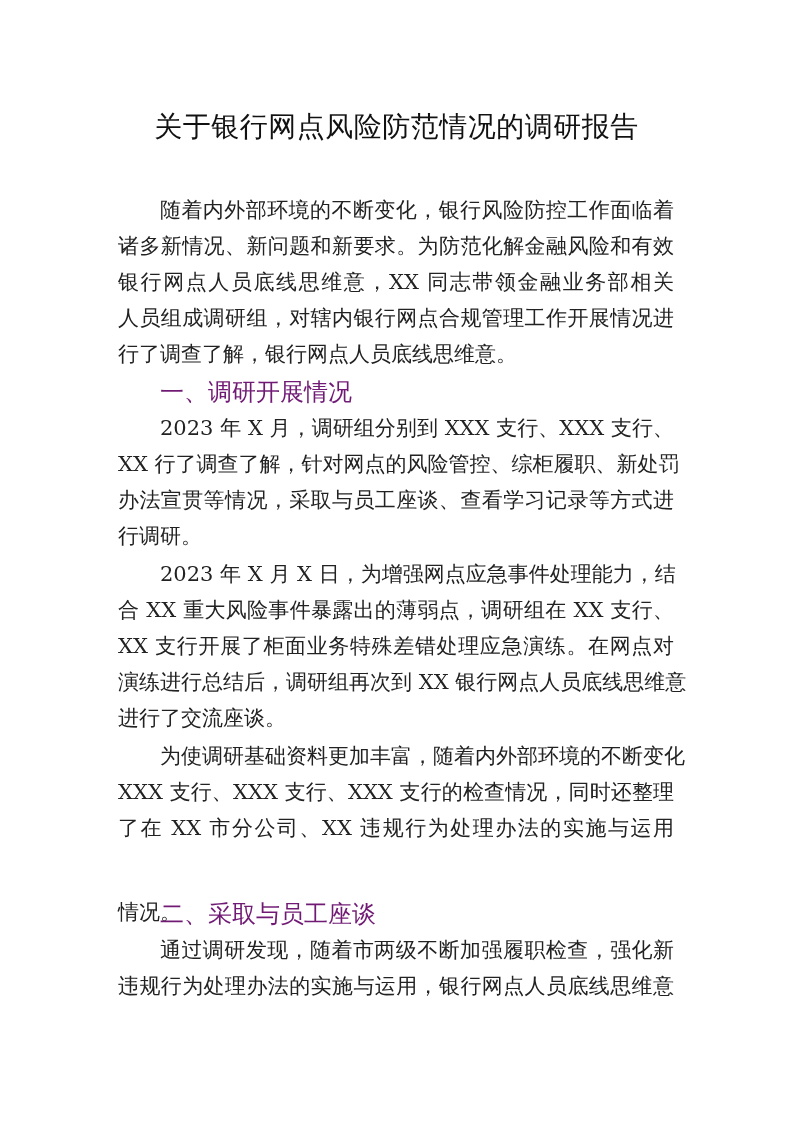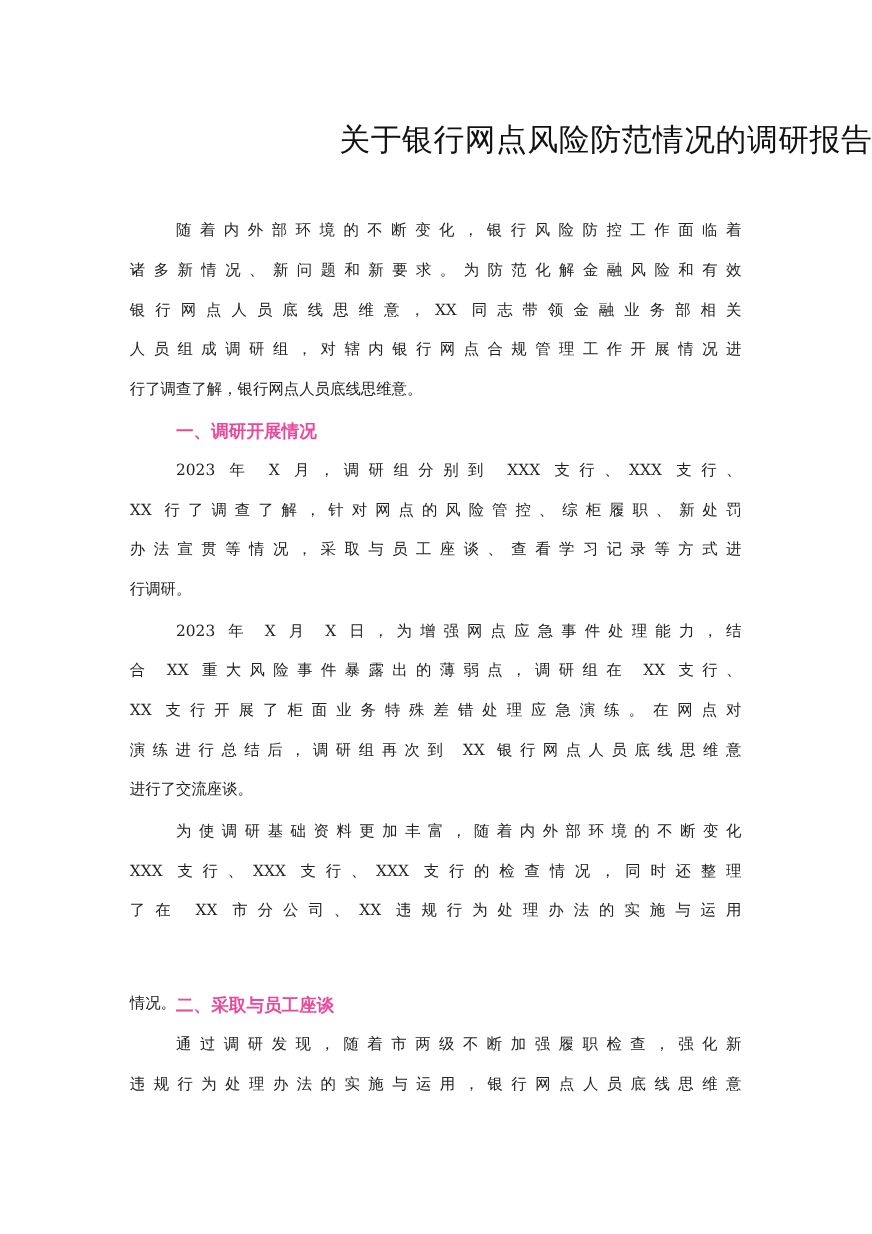--- a/index.html
+++ b/index.html
@@ -1,26 +1,26 @@
 <!DOCTYPE html>
 <html><head>
 <meta charset="utf-8">
 <style>
   html, body { margin:0; padding:0; background:#ffffff; }
   body { width:793px; height:1122px; position:relative; overflow:hidden;
          font-family:"DejaVu Serif","Liberation Serif",serif; color:#111; }
-  .title { position:absolute; top:108px; left:0; width:793px; text-align:right;
+  .title { position:absolute; top:108px; left:0; width:793px; text-align:center;
            font-size:28px; letter-spacing:0.5px; color:#111; }
-  .line { position:absolute; left:118px; width:556px; font-size:14px; height:36px;
+  .line { position:absolute; left:118px; width:556px; font-size:21px; height:36px;
           line-height:36px; white-space:nowrap; text-align:justify; text-align-last:justify;
           color:#222; }
   .line.last { text-align-last:left; }
   .indent { left:160px; width:514px; }
-  .heading { position:absolute; left:160px; font-size:16px; font-weight:bold; height:36px;
-             line-height:36px; font-family:"DejaVu Sans","Liberation Sans",sans-serif; color:#ec4899; }
+  .heading { position:absolute; left:160px; font-size:24px; font-weight:normal; height:36px;
+             line-height:36px; font-family:"DejaVu Sans","Liberation Sans",sans-serif; color:#701a75; }
 </style>
 </head>
 <body>
 
 <div>
   <div class="title">关于银行网点风险防范情况的调研报告</div>
 
   <div>
     <div class="line indent" style="top:192px">随着内外部环境的不断变化，银行风险防控工作面临着</div>
     <div class="line" style="top:228px">诸多新情况、新问题和新要求。为防范化解金融风险和有效</div>

